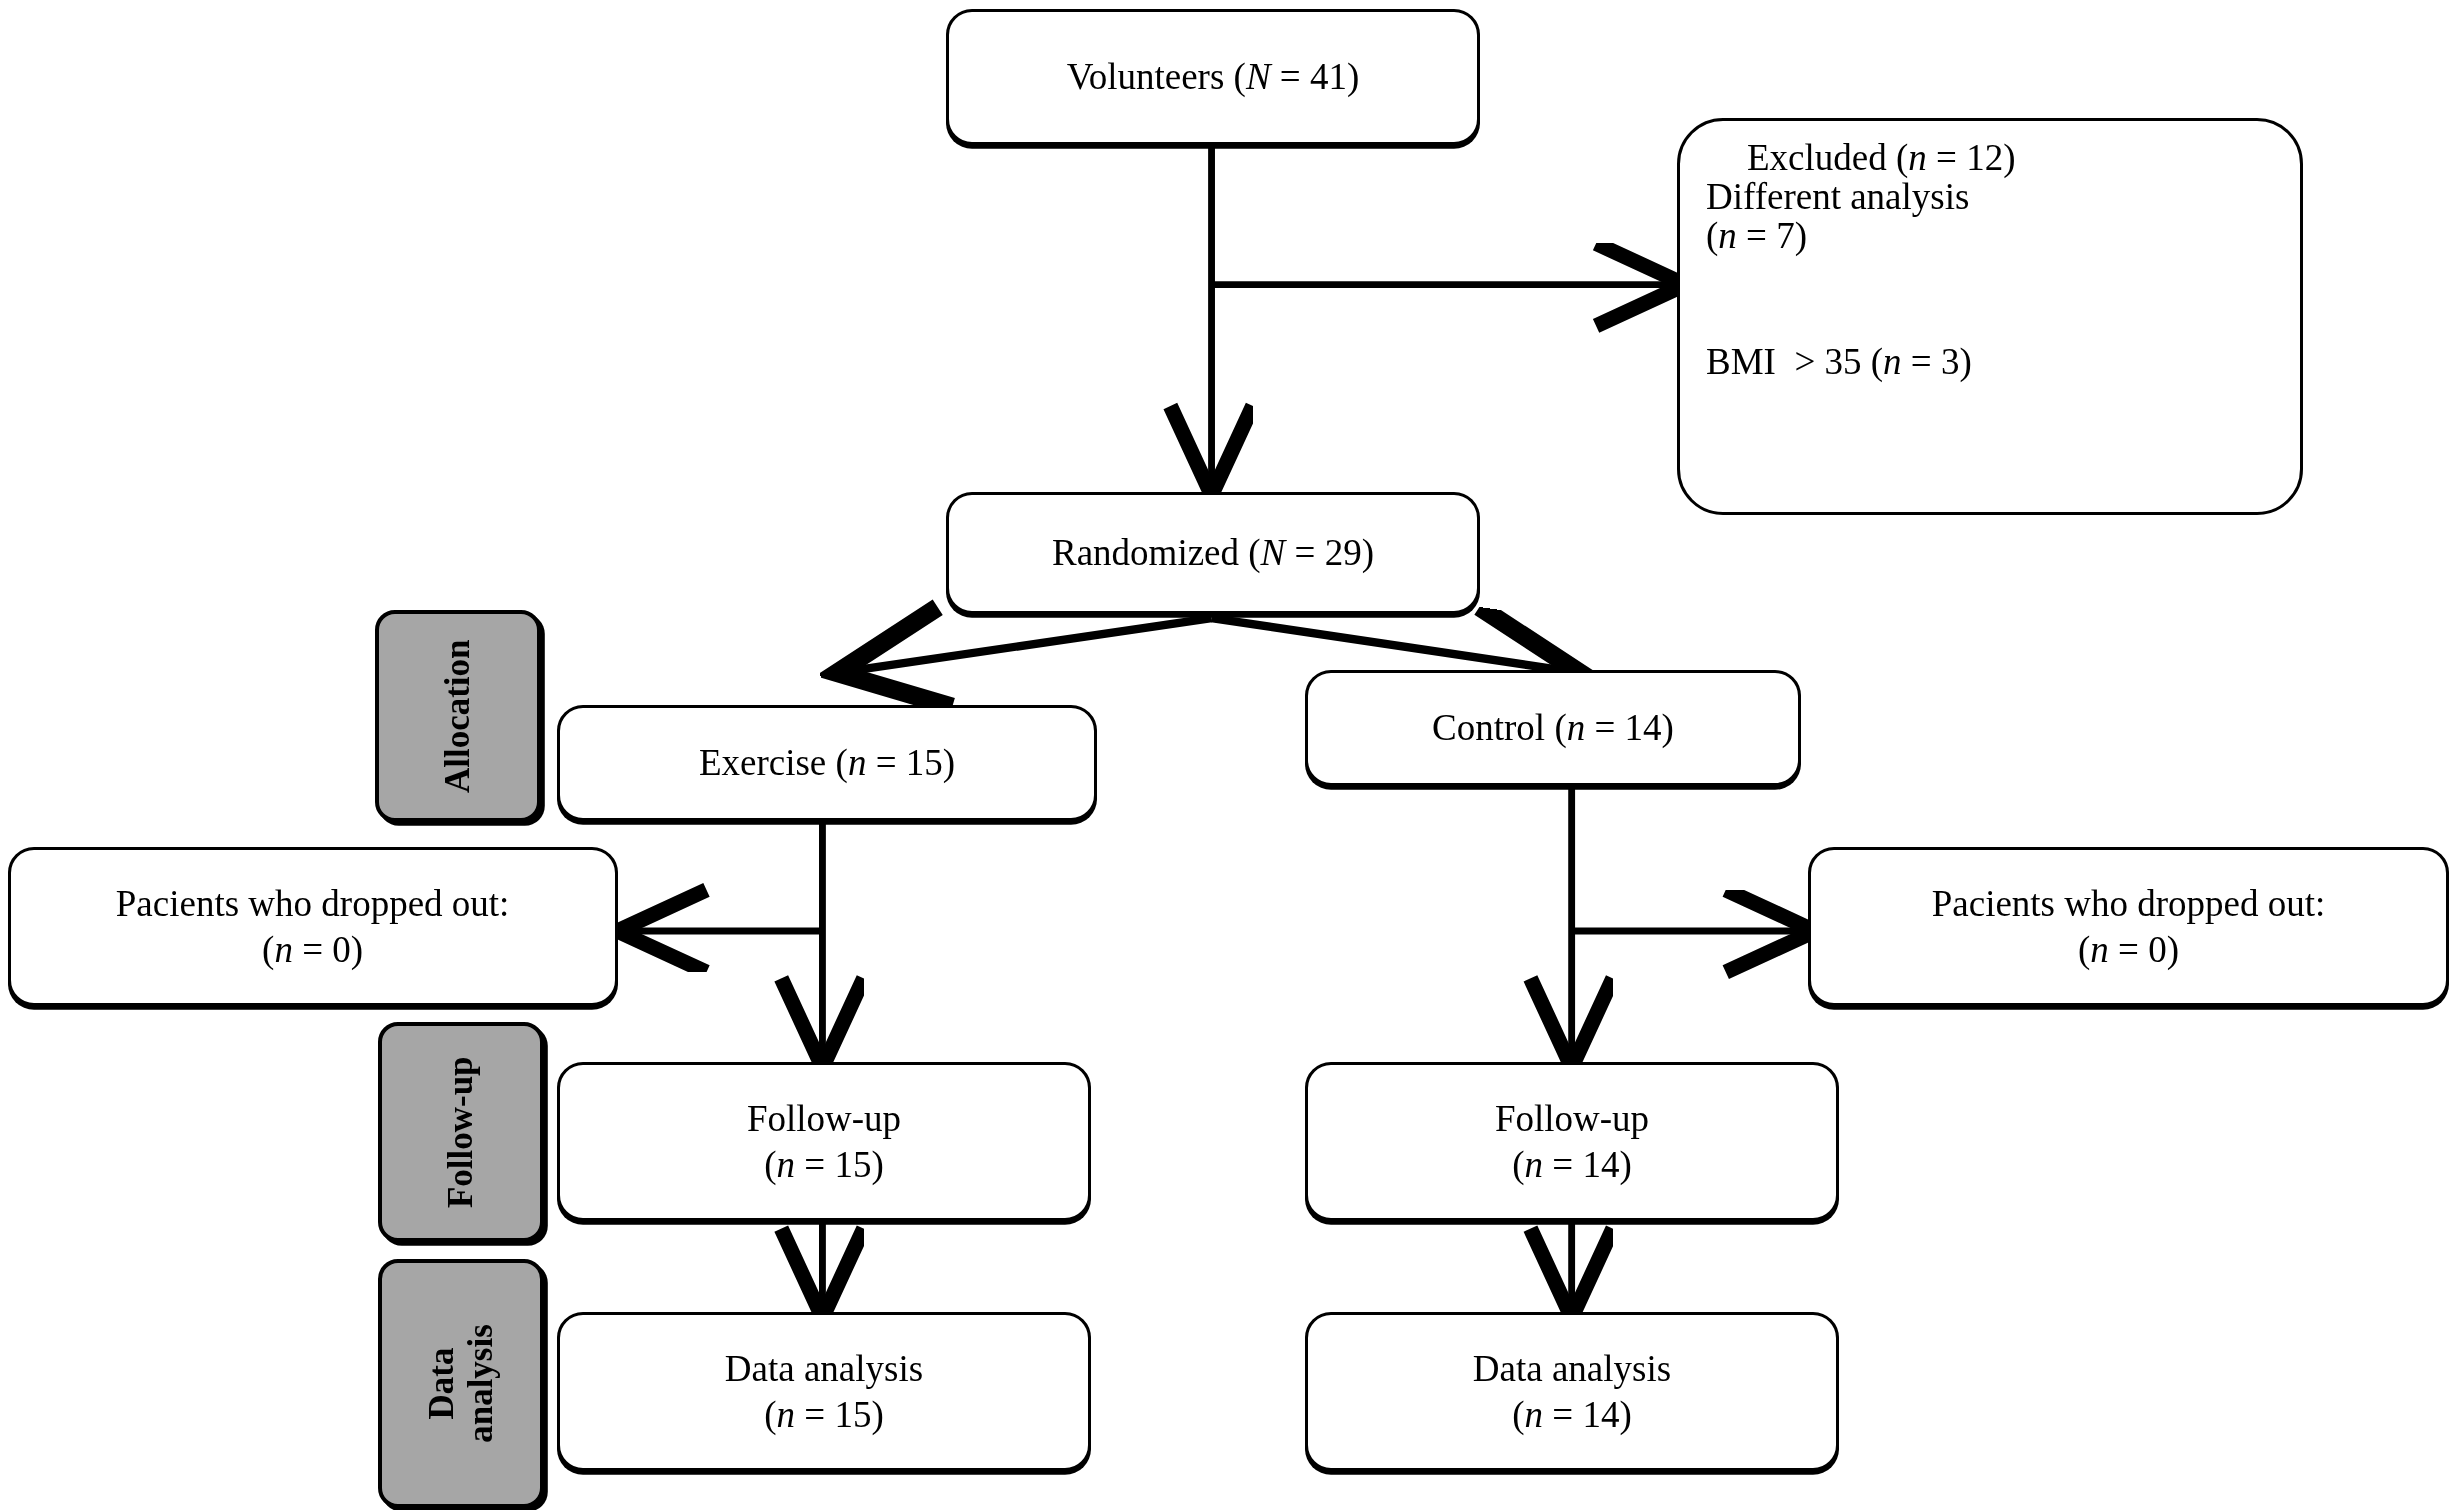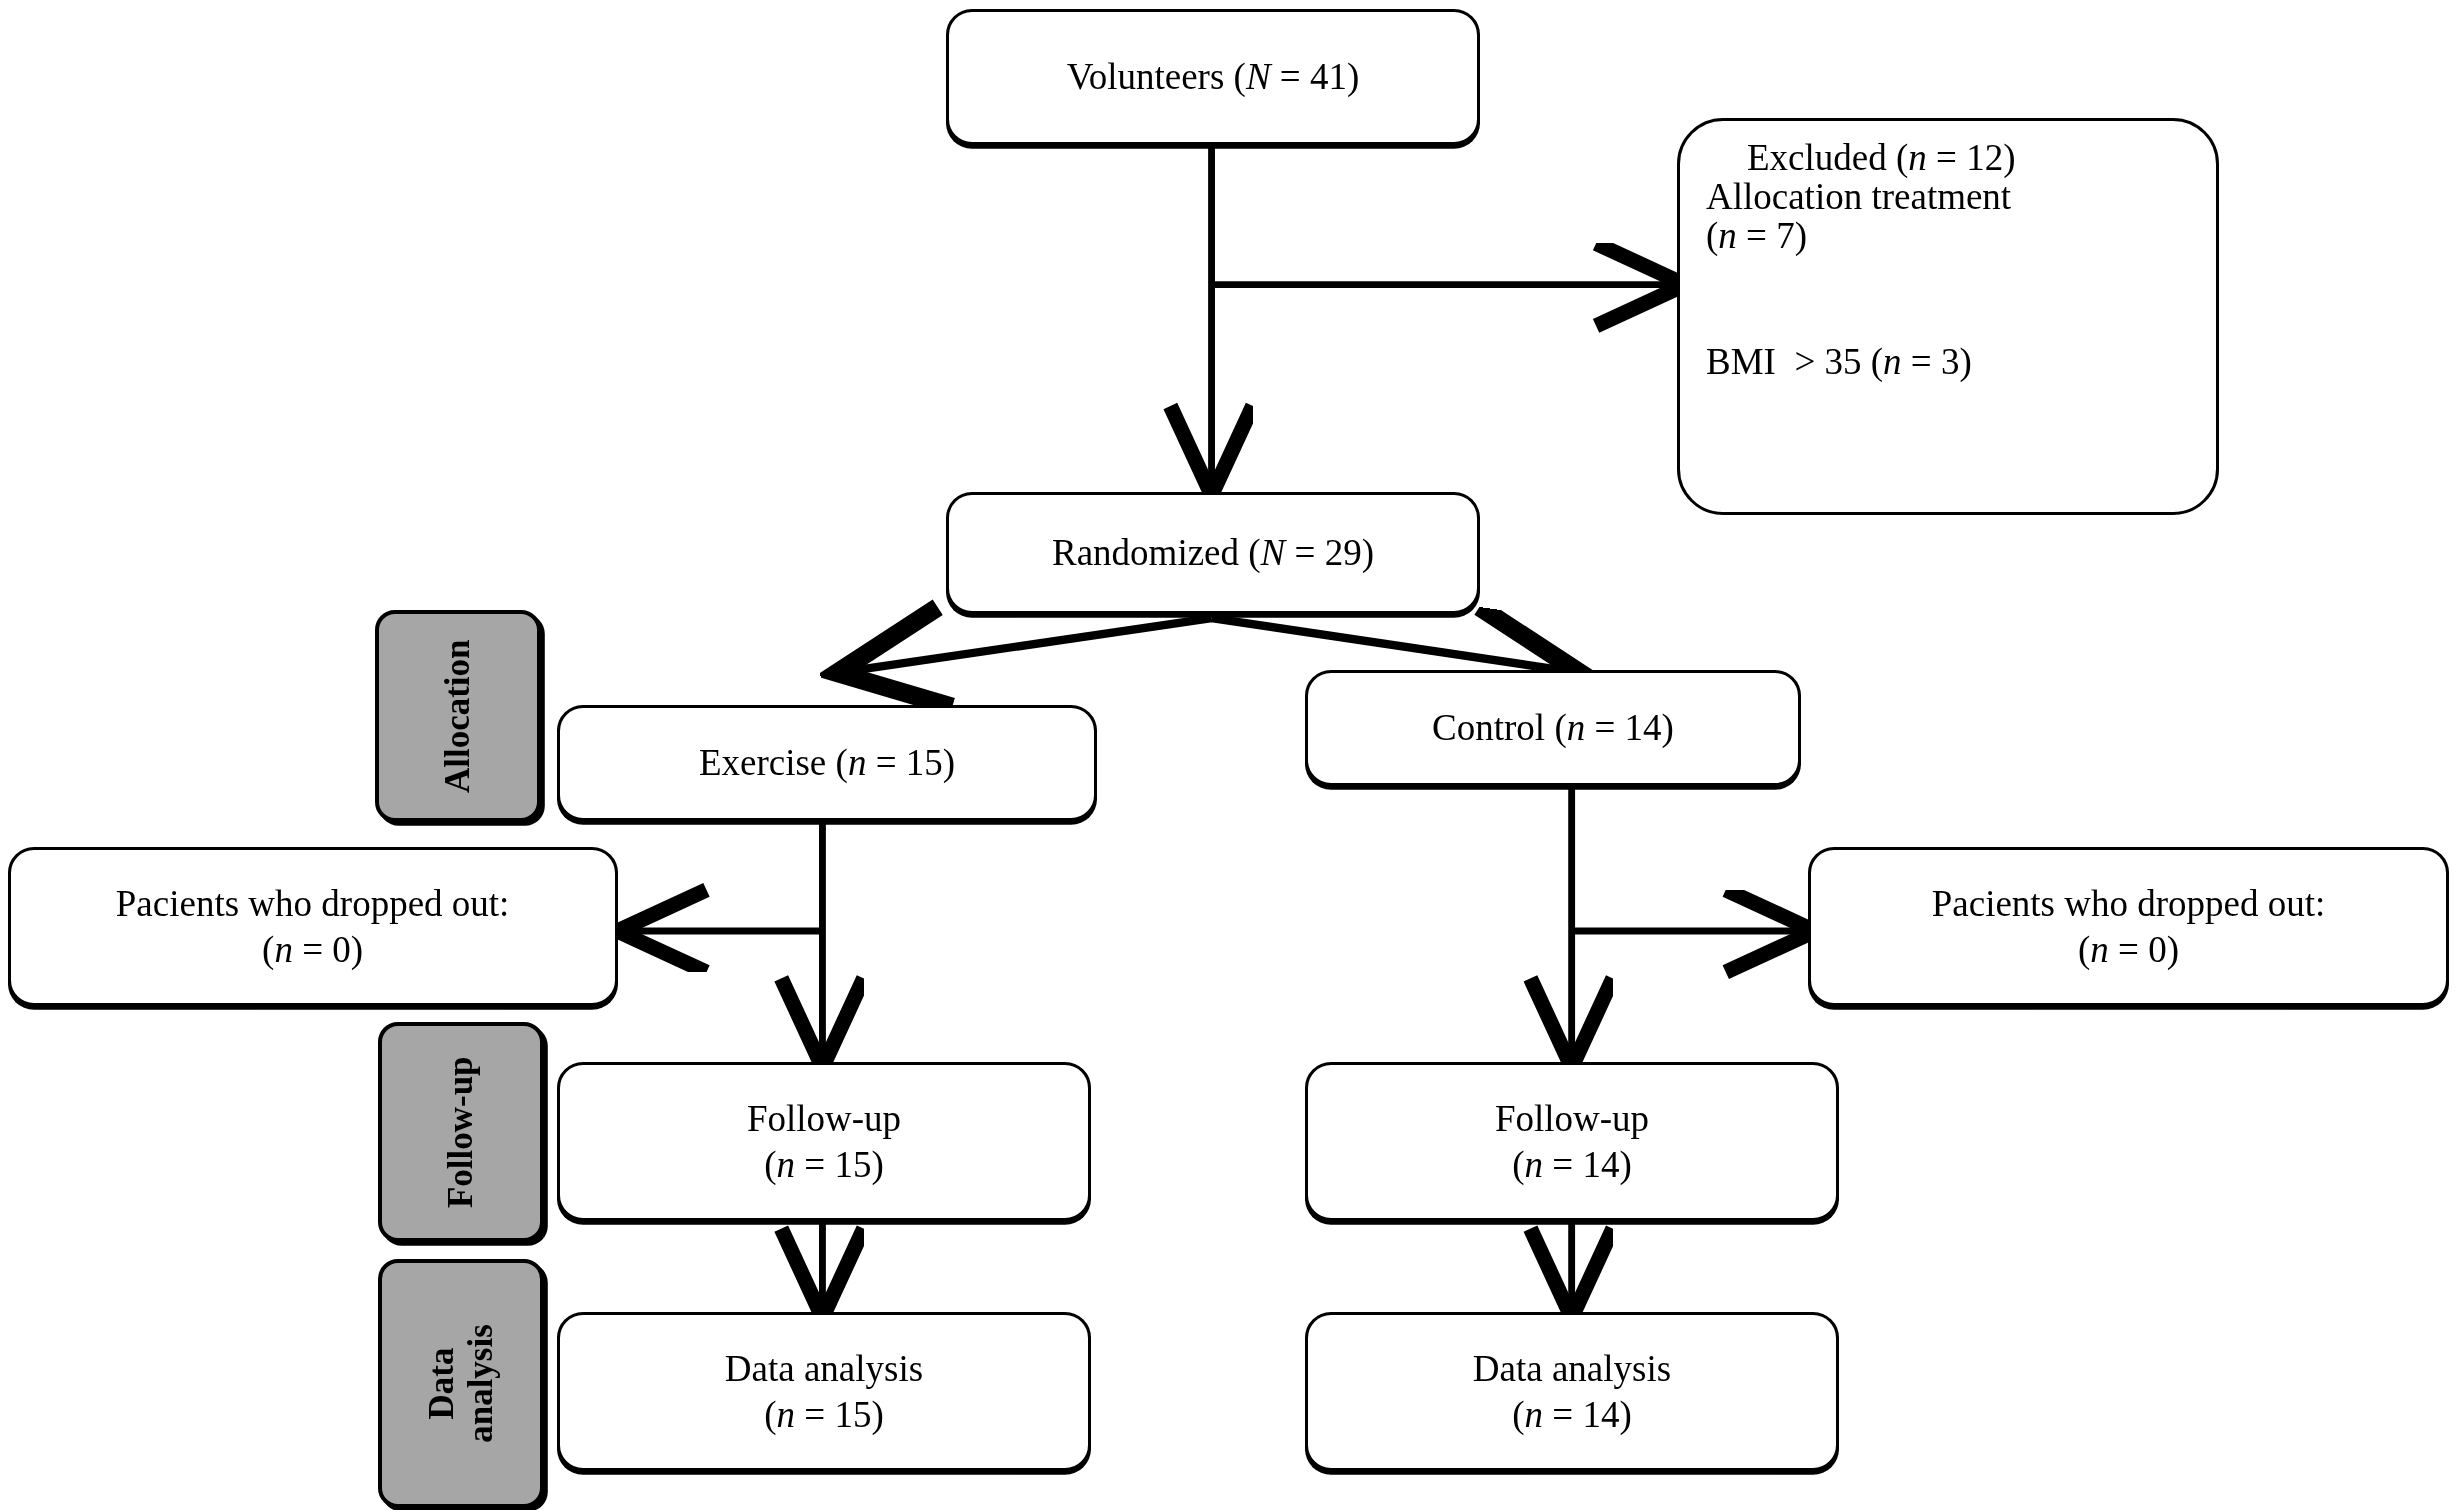--- a/index.html
+++ b/index.html
@@ -130,23 +130,23 @@
     </g>
     <g>
       <path d="M2060,1600 L2060,1718" fill="none" stroke="#000" stroke-width="9" marker-end="url(#ah)"></path>
     </g>
   </svg>
 
   <div class="node thickbottom" style="left:946px; top:9.2px; width:534px; height:136px;">
     <span class="ln">Volunteers (<i class="v">N</i>&nbsp;= 41)</span>
   </div>
 
-  <div class="node excluded" style="left:1677px; top:118px; width:542px; height:397px;">
+  <div class="node excluded" style="left:1677px; top:118px; width:626px; height:397px;">
     <span class="ln center-ish">Excluded (<i class="v">n</i>&nbsp;= 12)</span>
-    <span class="ln">Allocation treatment</span>
+    <span class="ln">Different analysis</span>
     <span class="ln">(<i class="v">n</i>&nbsp;= 7)</span>
     <span class="gap"></span>
     <span class="gap"></span>
     <span class="ln">BMI &nbsp;&gt; 35 (<i class="v">n</i>&nbsp;= 3)</span>
   </div>
 
   <div class="node thickbottom" style="left:946px; top:492px; width:534px; height:122px;">
     <span class="ln">Randomized (<i class="v">N</i>&nbsp;= 29)</span>
   </div>
 

